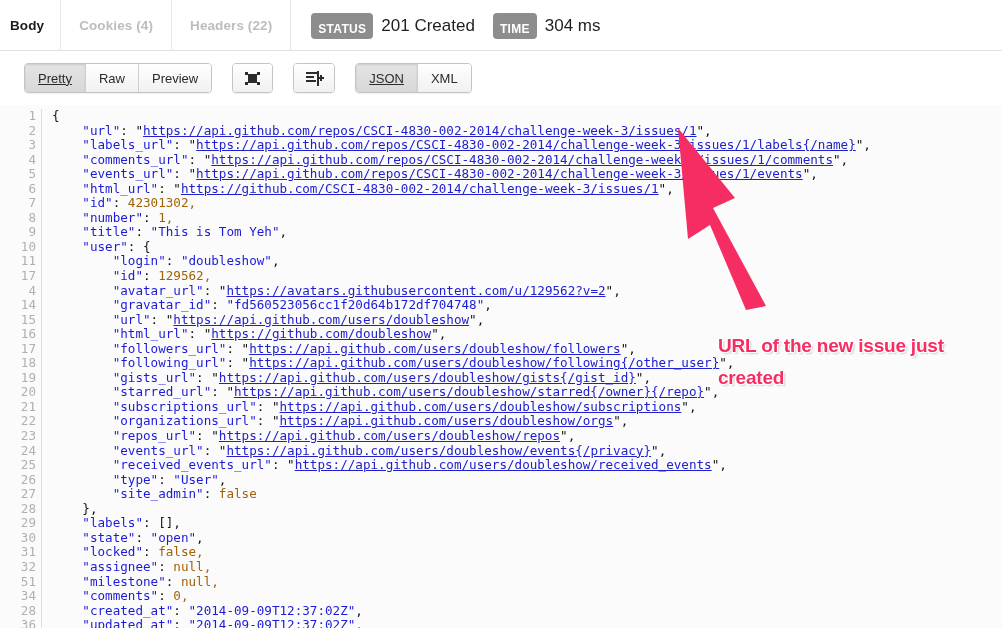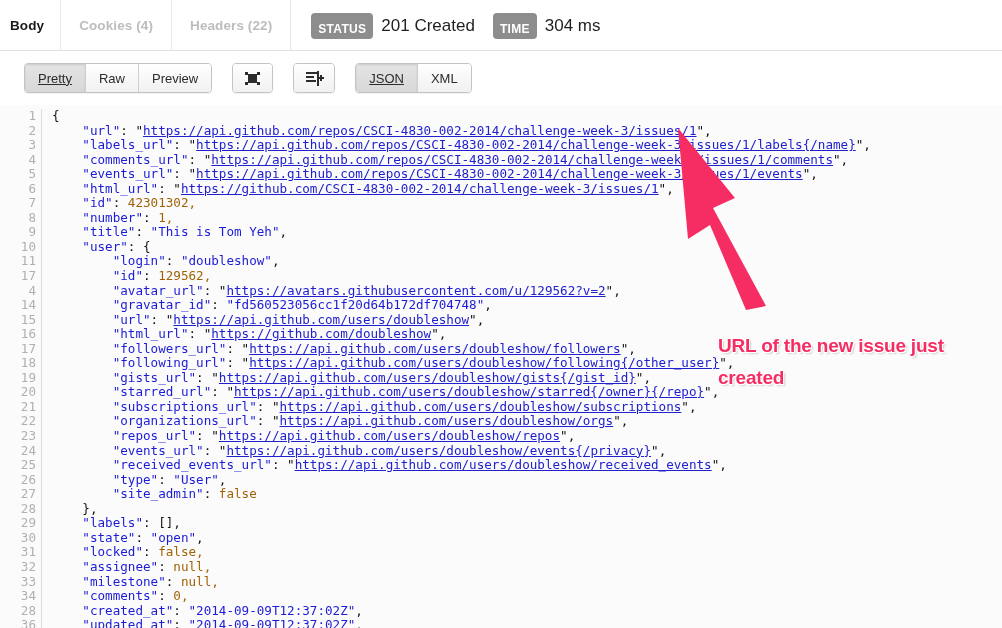--- a/index.html
+++ b/index.html
@@ -301,21 +301,21 @@
         <div>23</div>
         <div>24</div>
         <div>25</div>
         <div>26</div>
         <div>27</div>
         <div>28</div>
         <div>29</div>
         <div>30</div>
         <div>31</div>
         <div>32</div>
-        <div>33</div>
+        <div>51</div>
         <div>34</div>
         <div>28</div>
         <div>36</div>
       </div>
     <div class="code-lines" id="codelines"><div><span class="p">{</span></div><div><span class="p">    </span><span class="k">"url"</span><span class="p">: </span><span class="p">"</span><span class="url">https://api.github.com/repos/CSCI-4830-002-2014/challenge-week-3/issues/1</span><span class="p">",</span></div><div><span class="p">    </span><span class="k">"labels_url"</span><span class="p">: </span><span class="p">"</span><span class="url">https://api.github.com/repos/CSCI-4830-002-2014/challenge-week-3/issues/1/labels{/name}</span><span class="p">",</span></div><div><span class="p">    </span><span class="k">"comments_url"</span><span class="p">: </span><span class="p">"</span><span class="url">https://api.github.com/repos/CSCI-4830-002-2014/challenge-week-3/issues/1/comments</span><span class="p">",</span></div><div><span class="p">    </span><span class="k">"events_url"</span><span class="p">: </span><span class="p">"</span><span class="url">https://api.github.com/repos/CSCI-4830-002-2014/challenge-week-3/issues/1/events</span><span class="p">",</span></div><div><span class="p">    </span><span class="k">"html_url"</span><span class="p">: </span><span class="p">"</span><span class="url">https://github.com/CSCI-4830-002-2014/challenge-week-3/issues/1</span><span class="p">",</span></div><div><span class="p">    </span><span class="k">"id"</span><span class="p">: </span><span class="n">42301302,</span></div><div><span class="p">    </span><span class="k">"number"</span><span class="p">: </span><span class="n">1,</span></div><div><span class="p">    </span><span class="k">"title"</span><span class="p">: </span><span class="s">"This is Tom Yeh"</span><span class="p">,</span></div><div><span class="p">    </span><span class="k">"user"</span><span class="p">: {</span></div><div><span class="p">        </span><span class="k">"login"</span><span class="p">: </span><span class="s">"doubleshow"</span><span class="p">,</span></div><div><span class="p">        </span><span class="k">"id"</span><span class="p">: </span><span class="n">129562,</span></div><div><span class="p">        </span><span class="k">"avatar_url"</span><span class="p">: </span><span class="p">"</span><span class="url">https://avatars.githubusercontent.com/u/129562?v=2</span><span class="p">",</span></div><div><span class="p">        </span><span class="k">"gravatar_id"</span><span class="p">: </span><span class="s">"fd560523056cc1f20d64b172df704748"</span><span class="p">,</span></div><div><span class="p">        </span><span class="k">"url"</span><span class="p">: </span><span class="p">"</span><span class="url">https://api.github.com/users/doubleshow</span><span class="p">",</span></div><div><span class="p">        </span><span class="k">"html_url"</span><span class="p">: </span><span class="p">"</span><span class="url">https://github.com/doubleshow</span><span class="p">",</span></div><div><span class="p">        </span><span class="k">"followers_url"</span><span class="p">: </span><span class="p">"</span><span class="url">https://api.github.com/users/doubleshow/followers</span><span class="p">",</span></div><div><span class="p">        </span><span class="k">"following_url"</span><span class="p">: </span><span class="p">"</span><span class="url">https://api.github.com/users/doubleshow/following{/other_user}</span><span class="p">",</span></div><div><span class="p">        </span><span class="k">"gists_url"</span><span class="p">: </span><span class="p">"</span><span class="url">https://api.github.com/users/doubleshow/gists{/gist_id}</span><span class="p">",</span></div><div><span class="p">        </span><span class="k">"starred_url"</span><span class="p">: </span><span class="p">"</span><span class="url">https://api.github.com/users/doubleshow/starred{/owner}{/repo}</span><span class="p">",</span></div><div><span class="p">        </span><span class="k">"subscriptions_url"</span><span class="p">: </span><span class="p">"</span><span class="url">https://api.github.com/users/doubleshow/subscriptions</span><span class="p">",</span></div><div><span class="p">        </span><span class="k">"organizations_url"</span><span class="p">: </span><span class="p">"</span><span class="url">https://api.github.com/users/doubleshow/orgs</span><span class="p">",</span></div><div><span class="p">        </span><span class="k">"repos_url"</span><span class="p">: </span><span class="p">"</span><span class="url">https://api.github.com/users/doubleshow/repos</span><span class="p">",</span></div><div><span class="p">        </span><span class="k">"events_url"</span><span class="p">: </span><span class="p">"</span><span class="url">https://api.github.com/users/doubleshow/events{/privacy}</span><span class="p">",</span></div><div><span class="p">        </span><span class="k">"received_events_url"</span><span class="p">: </span><span class="p">"</span><span class="url">https://api.github.com/users/doubleshow/received_events</span><span class="p">",</span></div><div><span class="p">        </span><span class="k">"type"</span><span class="p">: </span><span class="s">"User"</span><span class="p">,</span></div><div><span class="p">        </span><span class="k">"site_admin"</span><span class="p">: </span><span class="n">false</span></div><div><span class="p">    },</span></div><div><span class="p">    </span><span class="k">"labels"</span><span class="p">: [],</span></div><div><span class="p">    </span><span class="k">"state"</span><span class="p">: </span><span class="s">"open"</span><span class="p">,</span></div><div><span class="p">    </span><span class="k">"locked"</span><span class="p">: </span><span class="n">false,</span></div><div><span class="p">    </span><span class="k">"assignee"</span><span class="p">: </span><span class="n">null,</span></div><div><span class="p">    </span><span class="k">"milestone"</span><span class="p">: </span><span class="n">null,</span></div><div><span class="p">    </span><span class="k">"comments"</span><span class="p">: </span><span class="n">0,</span></div><div><span class="p">    </span><span class="k">"created_at"</span><span class="p">: </span><span class="s">"2014-09-09T12:37:02Z"</span><span class="p">,</span></div><div><span class="p">    </span><span class="k">"updated_at"</span><span class="p">: </span><span class="s">"2014-09-09T12:37:02Z"</span><span class="p">,</span></div></div>
   </div>
 </div>
 
 <svg class="arrow-svg" viewBox="0 0 220 220">
   <polygon points="40,8 97,78 75,88 128,186 108,190 72,105 50,119" fill="#f62d62" transform="translate(8,0)"></polygon>

